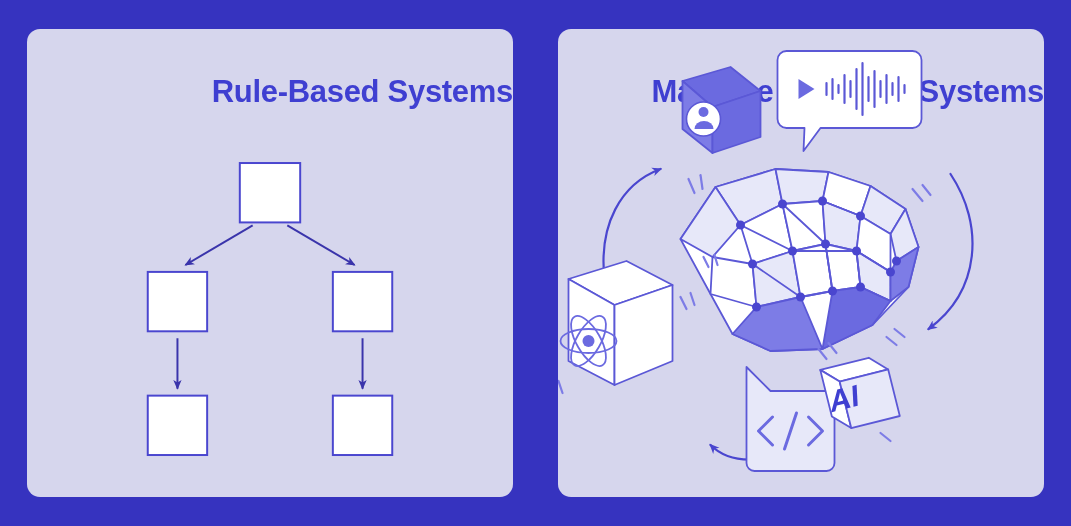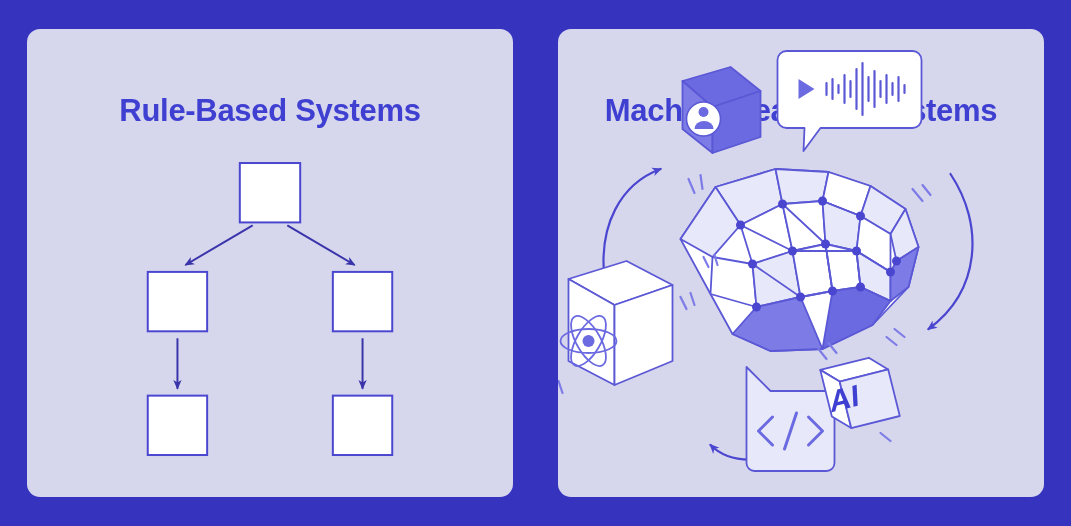--- a/index.html
+++ b/index.html
@@ -29,22 +29,22 @@
     flex: 1 1 0;
     background: #d6d6ed;
     border-radius: 13px;
     overflow: hidden;
   }
   .panel-title {
     position: absolute;
     top: 0;
     left: 0;
     right: 0;
-    text-align: center;
-    margin-top: 64px;
+    text-align: right;
+    margin-top: 45px;
     font-size: 31px;
     font-weight: bold;
     color: #3f3fd1;
     letter-spacing: -0.3px;
     white-space: nowrap;
   }
   .panel-body {
     position: absolute;
     inset: 0;
   }

